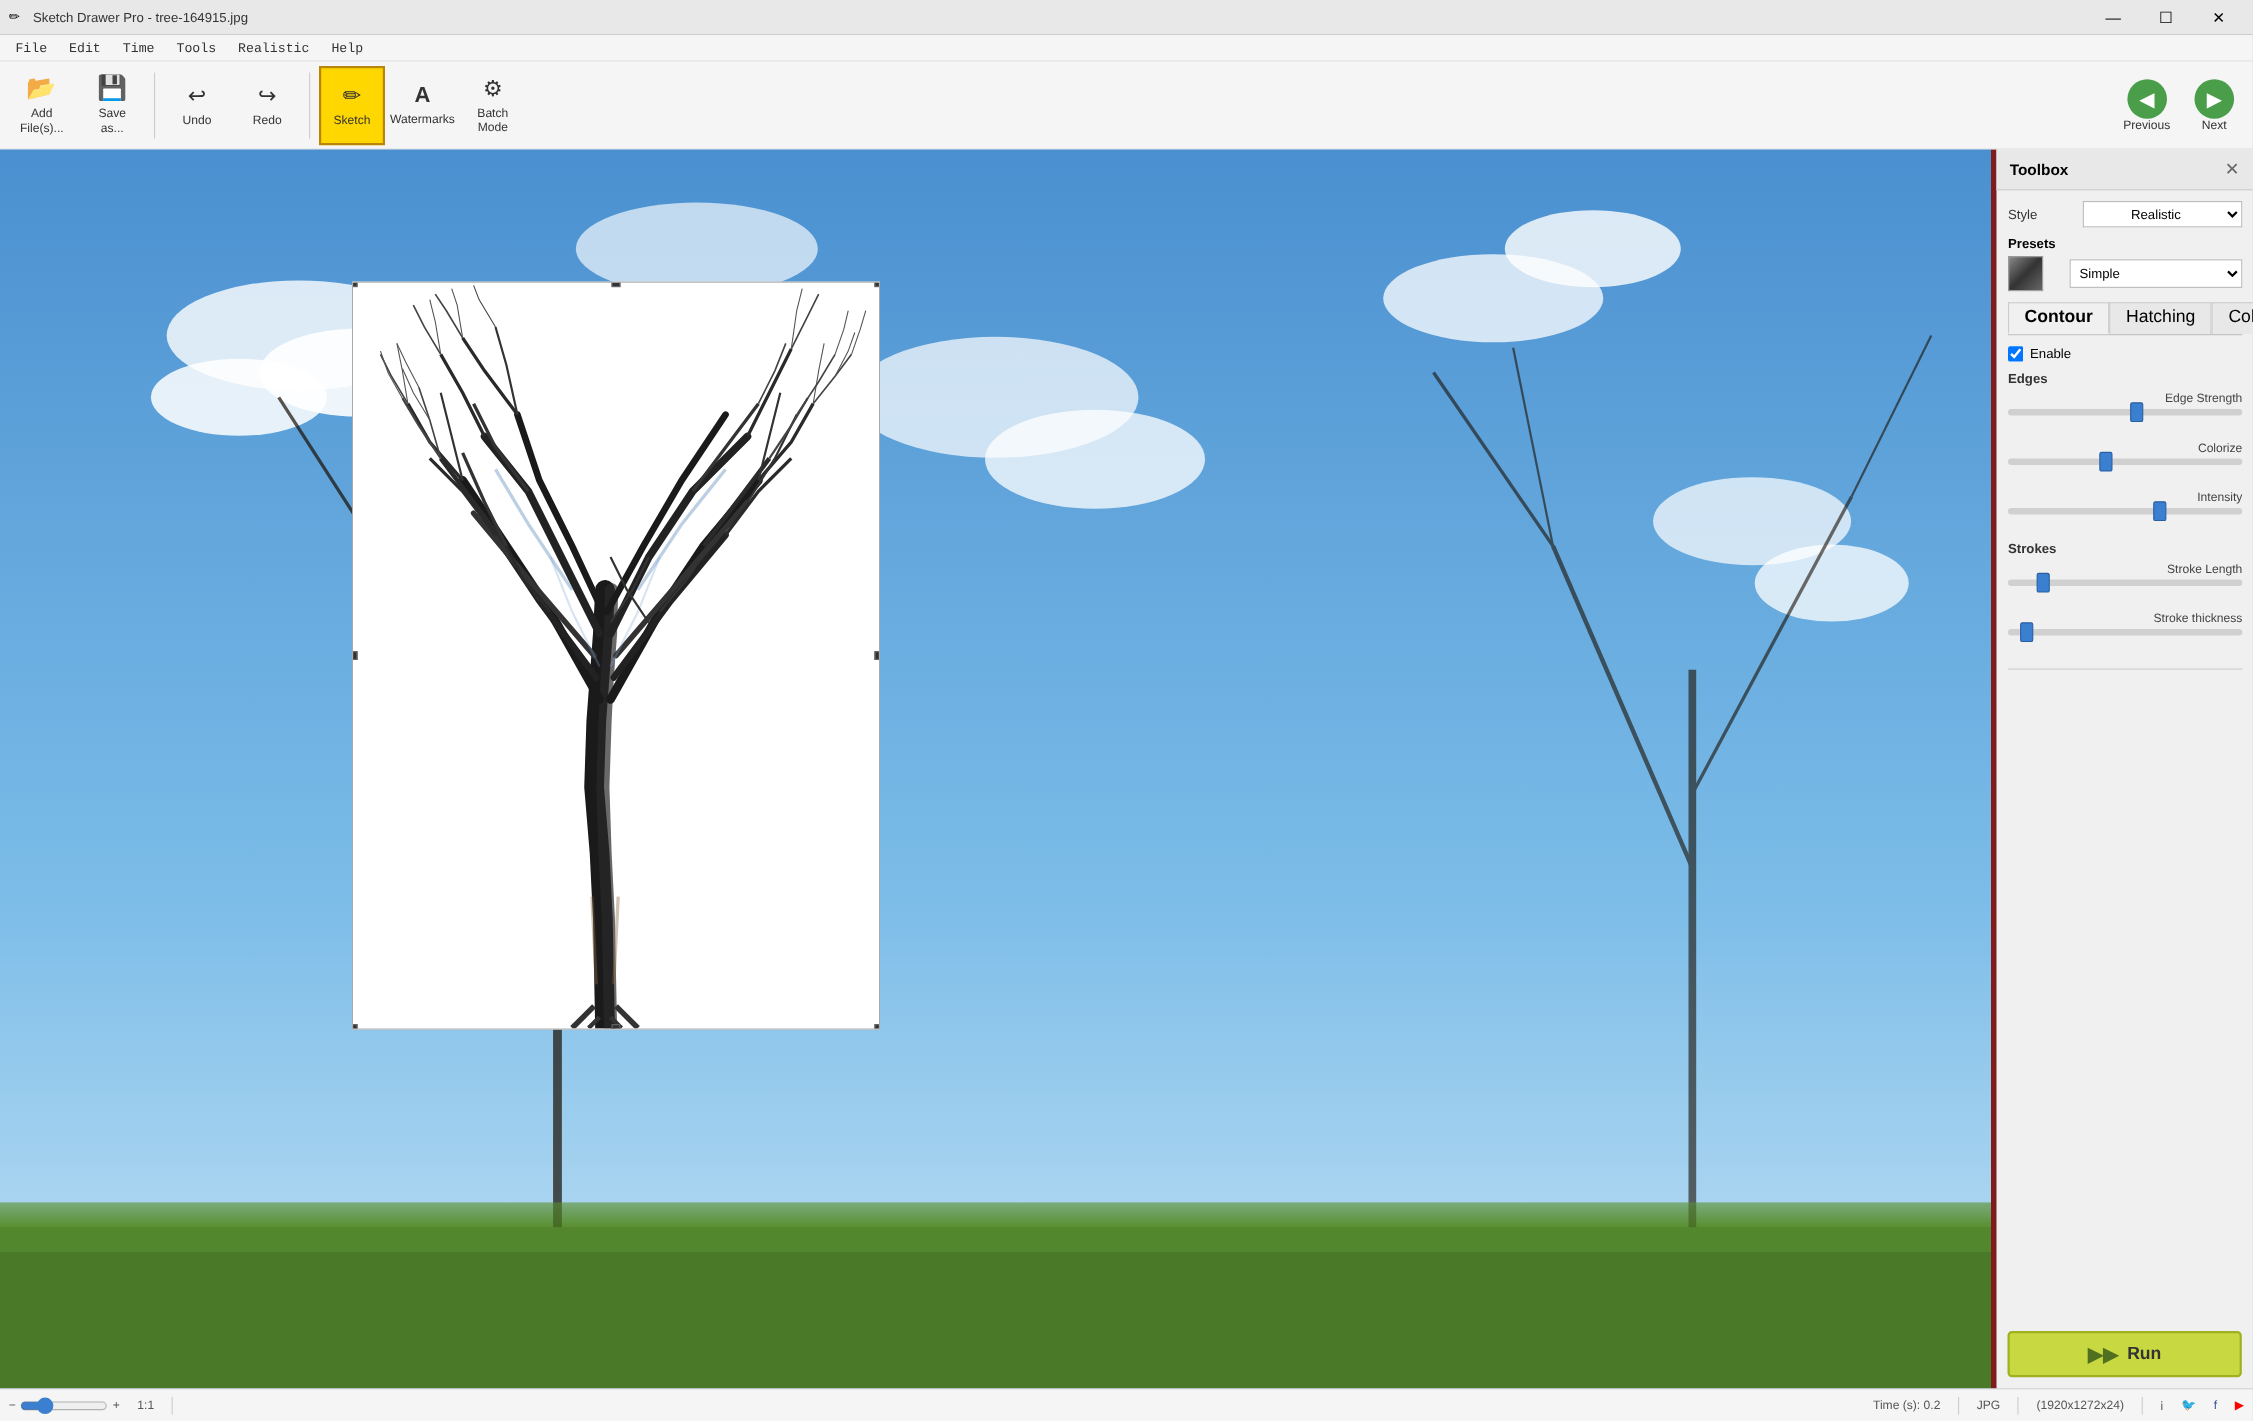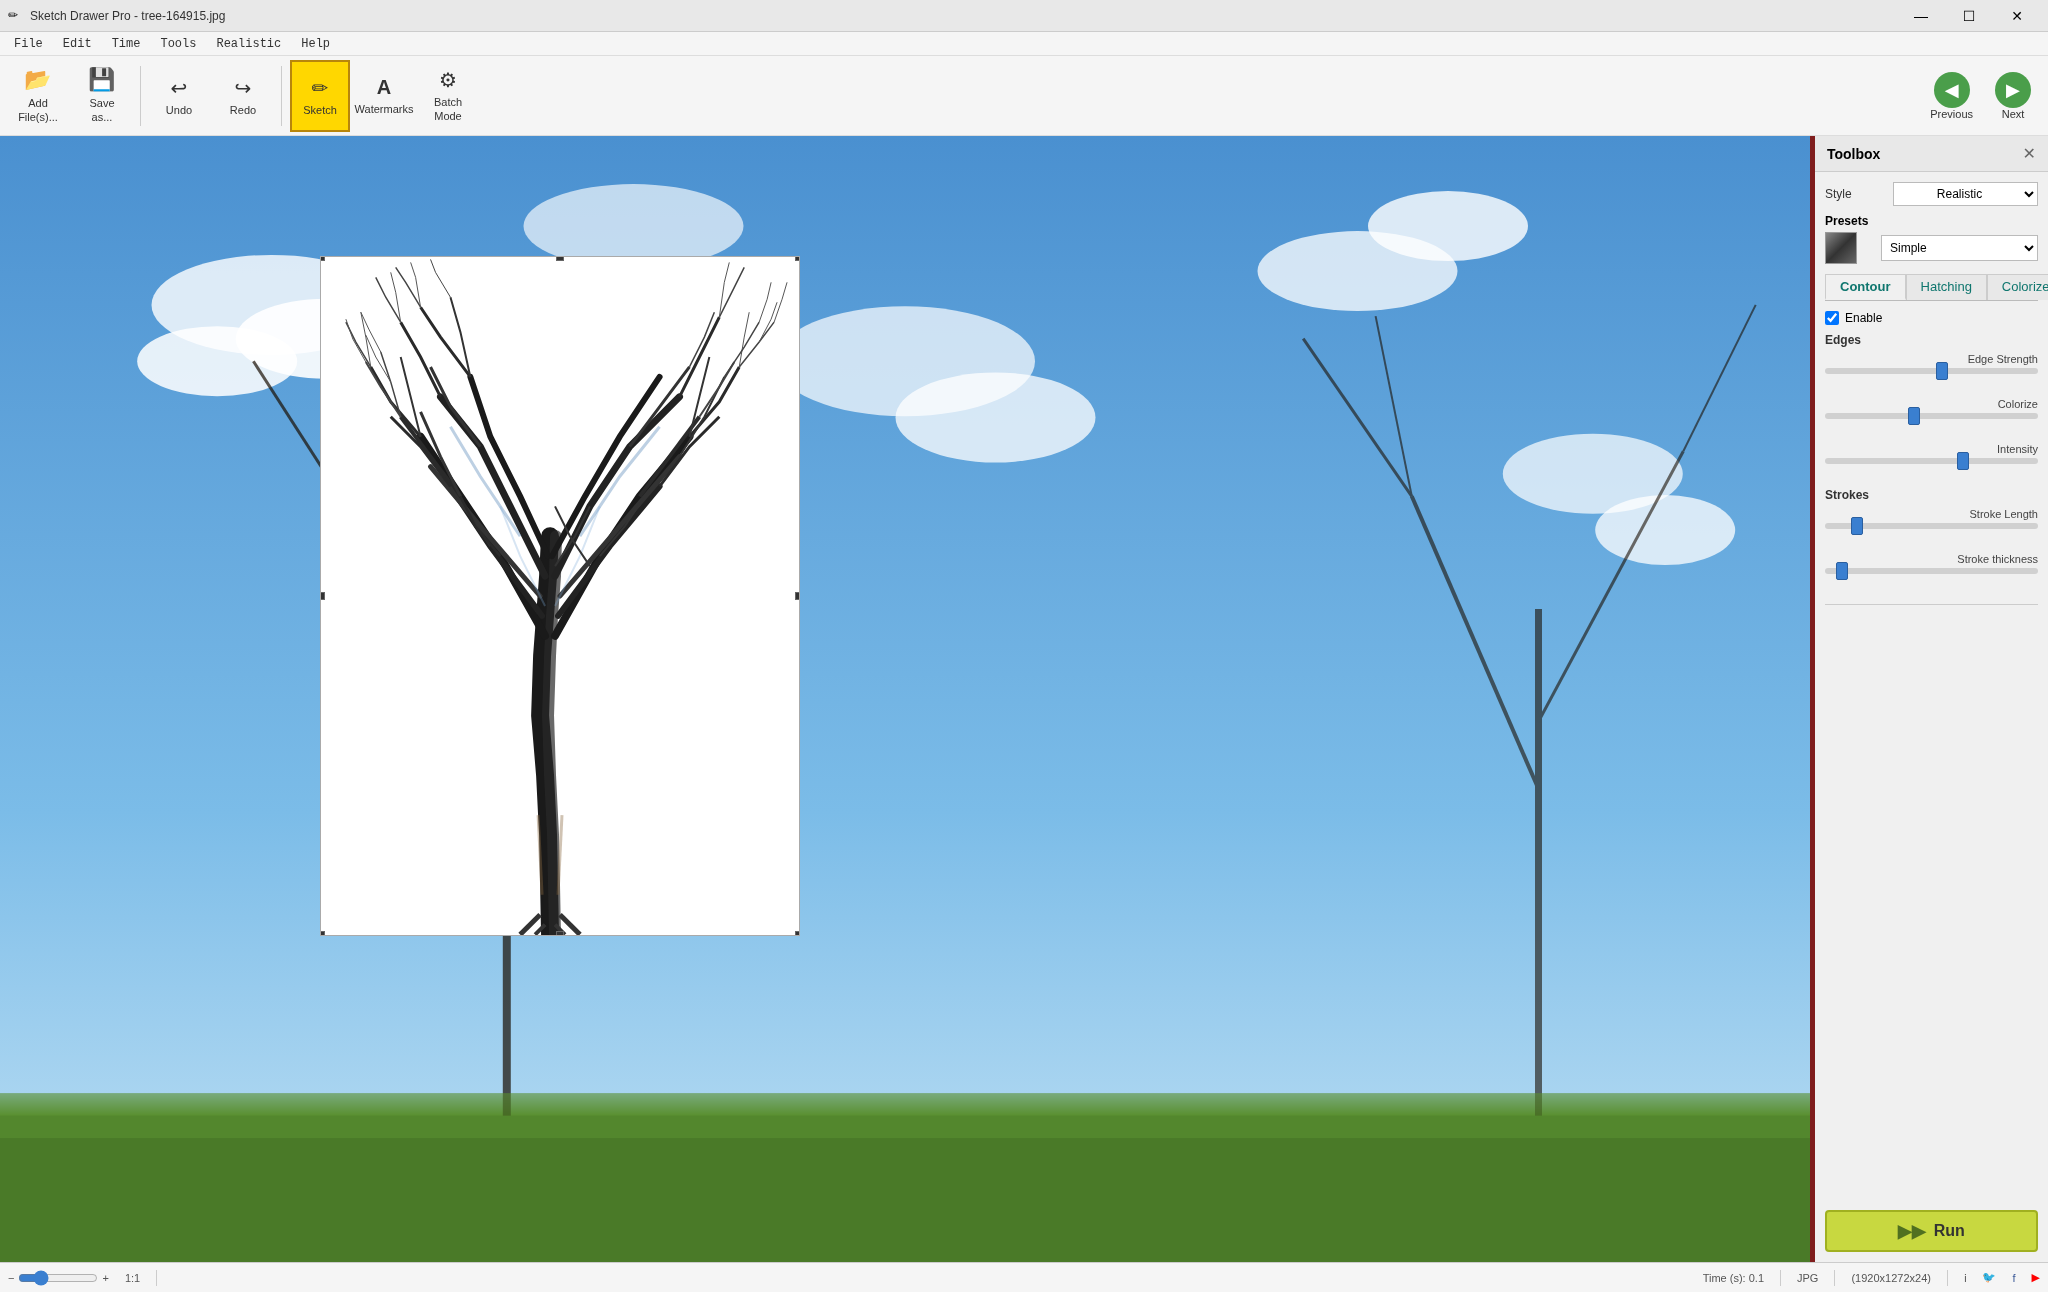--- a/index.html
+++ b/index.html
@@ -190,26 +190,26 @@
       border: 1px solid #bbb;
       background: white;
       font-size: 12px;
       padding: 0 4px;
     }
 
     
     .tabs { display: flex; gap: 0; margin-bottom: 10px; border-bottom: 1px solid #bbb; }
     .tab {
       padding: 4px 14px;
-      font-size: 13px;
+      font-size: 16px;
       cursor: pointer;
       background: #e8e8e8;
       border: 1px solid #ccc;
       border-bottom: none;
-      color: #0f766e;
+      color: #000000;
     }
     .tab.active { background: #f0f0f0; font-weight: 600; border-bottom: 2px solid #f0f0f0; }
 
     
     .checkbox-row { display: flex; align-items: center; gap: 6px; margin-bottom: 8px; }
     .checkbox-row input[type=checkbox] { width: 14px; height: 14px; }
 
     
     .section-title { font-size: 12px; font-weight: 600; margin-bottom: 6px; color: #333; }
 
@@ -617,21 +617,21 @@
 
 <div class="status-bar">
   <div class="zoom-control">
     <span style="cursor:pointer">−</span>
     <input type="range" class="zoom-slider" min="10" max="400" value="100" style="width: 80px;">
     <span style="cursor:pointer">+</span>
   </div>
   <span>1:1</span>
   <div class="status-sep"></div>
   <span style="flex:1"></span>
-  <span>Time (s): 0.1</span>
+  <span>Time (s): 0.2</span>
   <div class="status-sep"></div>
   <span>JPG</span>
   <div class="status-sep"></div>
   <span>(1920x1272x24)</span>
   <div class="status-sep"></div>
   <span style="cursor:pointer">ℹ</span>
   <span style="cursor:pointer; color:#1da1f2">🐦</span>
   <span style="cursor:pointer; color:#3b5998">f</span>
   <span style="cursor:pointer; color:#ff0000">▶</span>
 </div>

